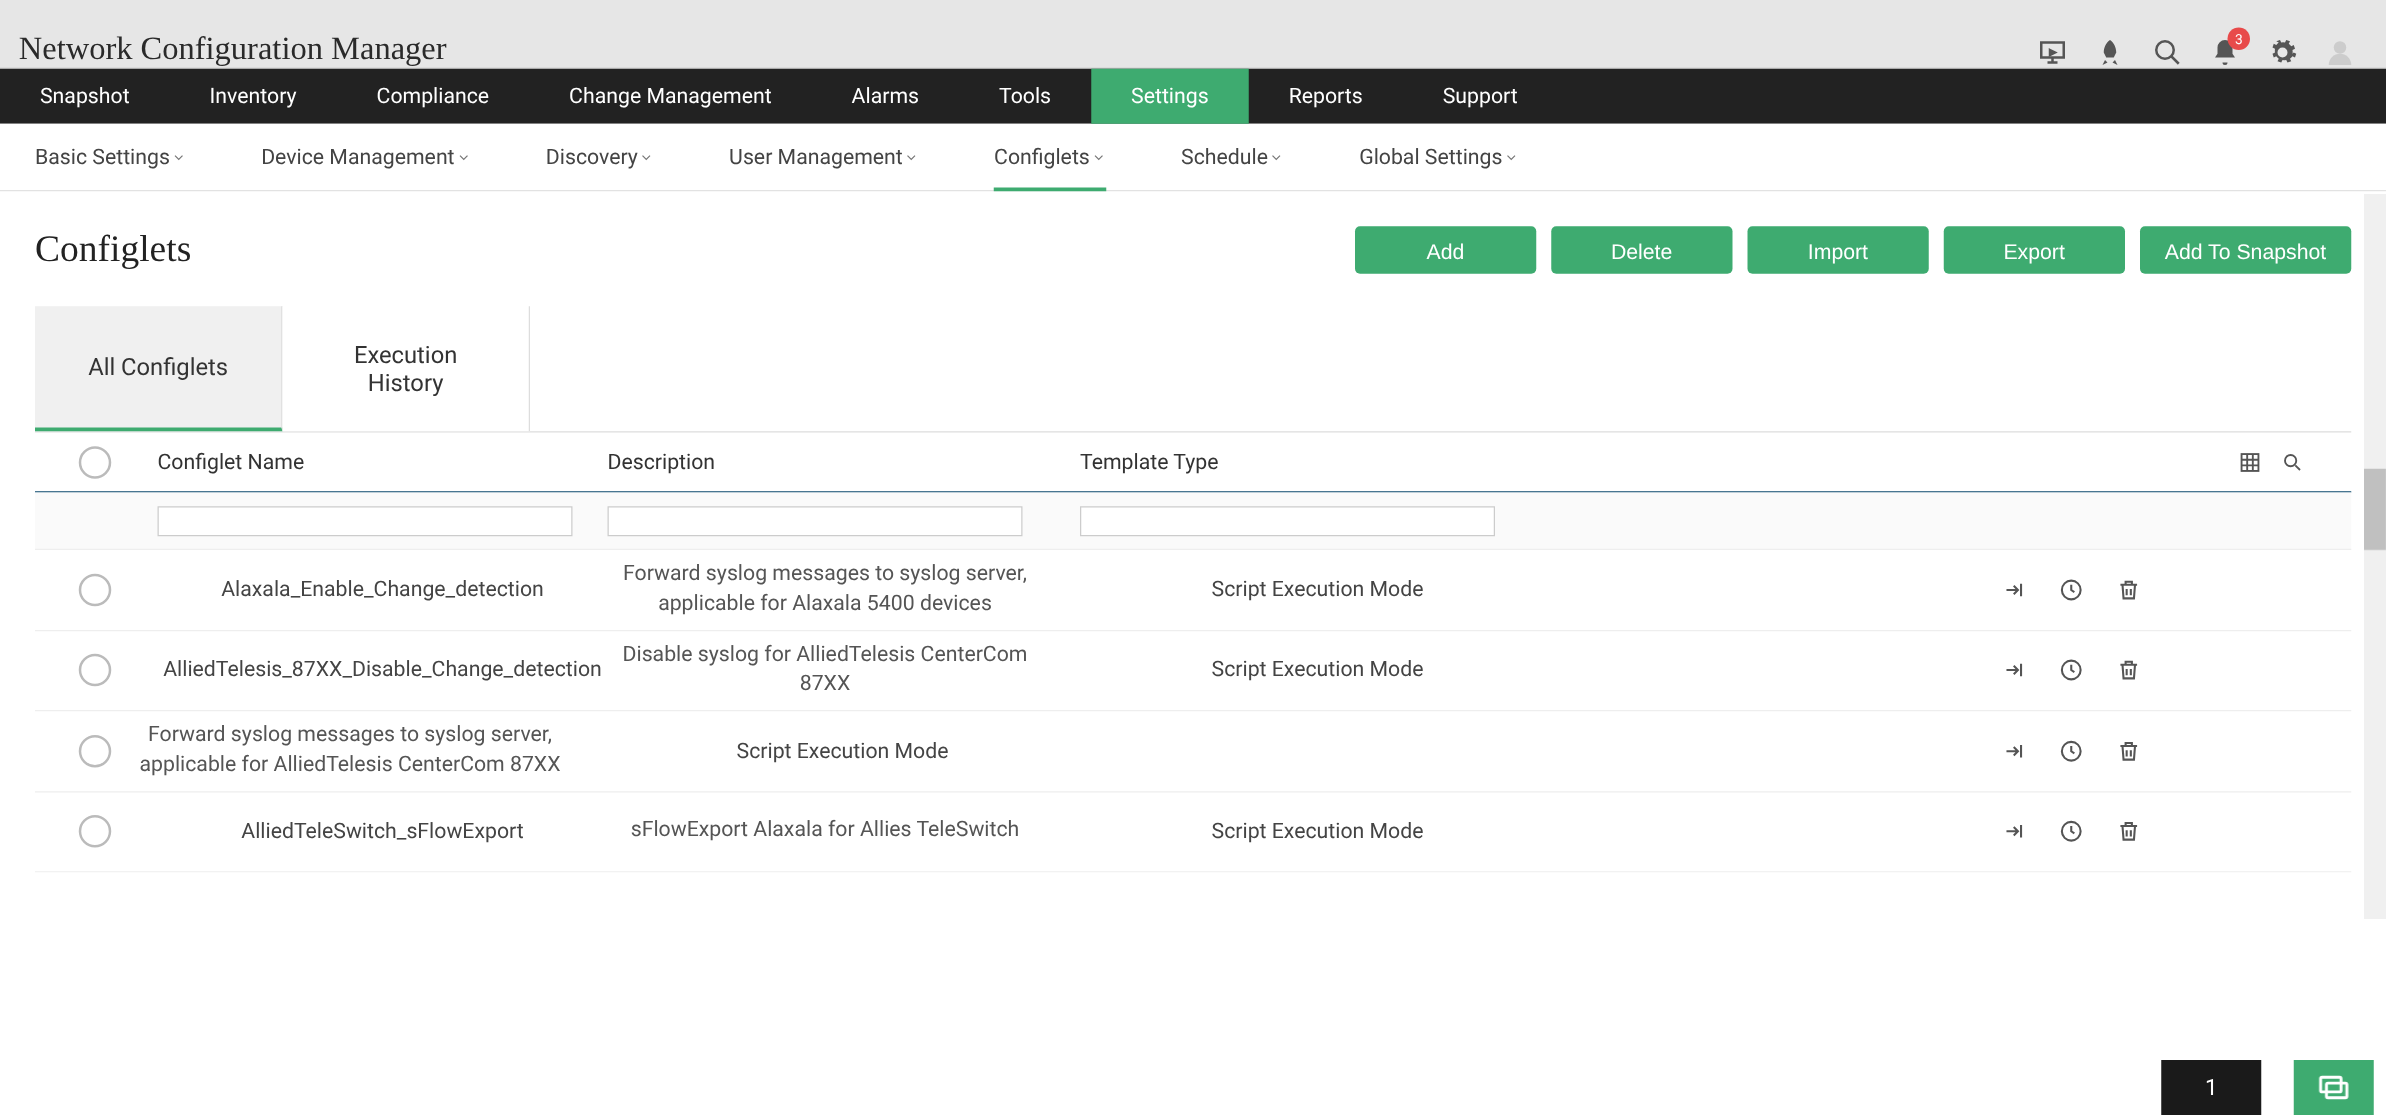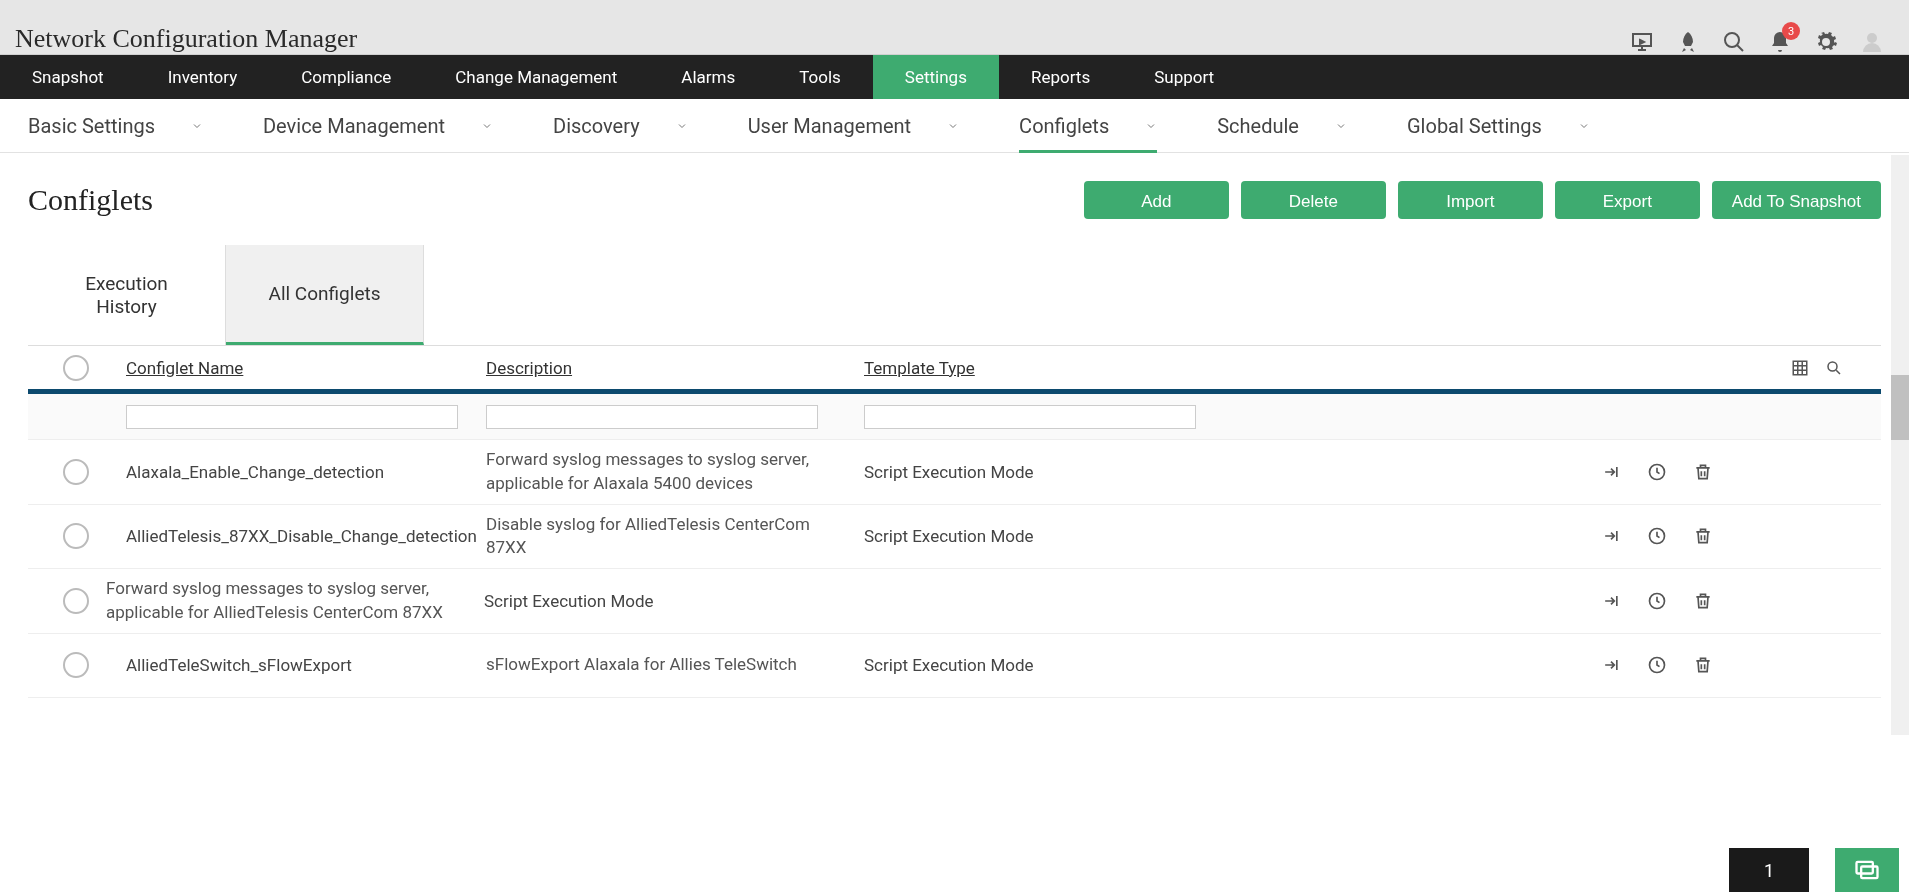--- a/index.html
+++ b/index.html
@@ -7,47 +7,47 @@
 .top-bar { background:#e6e6e6; height:55px; display:flex; align-items:flex-end; padding:0 15px; border-bottom:1px solid #d0d0d0; }
 .app-title { font-size:26px; font-weight:400; color:#2a2a2a; font-family:Georgia,serif; }
 .top-icons { margin-left:auto; display:flex; align-items:center; gap:22px; padding-right:10px; }
 .top-ic { color:#555; cursor:pointer; position:relative; }
 .top-ic svg { width:24px; height:24px; display:block; }
 .badge { position:absolute; top:-8px; right:-8px; background:#e84a4a; color:#fff; font-size:11px; border-radius:50%; width:18px; height:18px; display:flex; align-items:center; justify-content:center; }
 .main-nav { background:#222; height:44px; display:flex; }
 .main-nav .nav-item { color:#fff; font-size:17px; padding:0 32px; display:flex; align-items:center; cursor:pointer; }
 .main-nav .nav-item.active { background:#3eab70; }
 .sub-nav { background:#fff; height:54px; display:flex; align-items:center; border-bottom:1px solid #e2e2e2; padding:0 28px; gap:60px; }
-.sub-item { display:flex; align-items:center; gap:36px; color:#444; font-size:20px; cursor:pointer; height:100%; position:relative; }
+.sub-item { display:flex; align-items:center; gap:1px; color:#444; font-size:17px; cursor:pointer; height:100%; position:relative; }
 .sub-item.active::after { content:""; position:absolute; bottom:-1px; left:0; right:0; height:3px; background:#3eab70; }
 .chev { width:12px; height:12px; }
 .page-wrap { padding:28px 28px 0; }
 .page-head { display:flex; align-items:center; margin-bottom:26px; }
 .page-title { font-size:30px; font-family:Georgia,serif; color:#222; }
 .btns { margin-left:auto; display:flex; gap:12px; }
 .btn { background:#3eab70; color:#fff; border:none; border-radius:4px; font-size:17px; padding:11px 20px; height:38px; min-width:145px; cursor:pointer; }
 .btn.wide { min-width:165px;text-align:right; }
 .panel { background:#fff; }
 .tabs { display:flex; border-bottom:1px solid #ddd; }
 .tab { width:198px; height:100px; display:flex; align-items:center; justify-content:center; text-align:center; font-size:19px; color:#333; cursor:pointer; background:#f0f0f0; border-right:1px solid #ddd; }
 .tab.active { border-bottom:3px solid #3eab70; }
 .tab:not(.active) { background:#fff; }
-.thead { display:flex; align-items:center; height:48px; border-bottom:5px solid #0c4a6e; padding:0 18px; color:#333; font-size:17px;text-decoration:underline; }
+.thead { display:flex; align-items:center; height:48px; border-bottom:1px solid #0c4a6e; padding:0 18px; color:#333; font-size:17px; }
 .col-chk { width:60px; display:flex; justify-content:center; }
 .chkcircle { width:26px; height:26px; border:2px solid #bbb; border-radius:50%; cursor:pointer; }
 .col-name { width:380px; padding-left:20px; }
 .col-desc { width:378px; }
 .col-type { width:380px; }
 .col-act { flex:1; display:flex; justify-content:flex-end; align-items:center; gap:16px; padding-right:20px; }
 .hic { color:#555; cursor:pointer; }
 .hic svg { width:18px; height:18px; display:block; }
 .filter-row { display:flex; align-items:center; height:46px; border-bottom:1px solid #eee; padding:0 18px; background:#fafafa; }
 .filter-row input { height:24px; border:1px solid #ccc; font-size:14px; padding:0 4px; }
 .filter-row .col-name input,.filter-row .col-desc input,.filter-row .col-type input { width:332px; }
-.row { display:flex; align-items:center; min-height:64px; border-bottom:1px solid #eee; padding:8px 18px; font-size:17px; color:#444; }
+.row { display:flex; align-items:center; min-height:64px; border-bottom:1px solid #eee; padding:8px 18px; font-size:17px; color:#444;text-align:center; }
 .row .col-desc { color:#555; line-height:1.4; padding-right:30px; }
 .row-actions { flex:1; display:flex; justify-content:flex-end; align-items:center; gap:26px; padding-right:150px; }
 .ricon { color:#555; cursor:pointer; }
 .ricon svg { width:20px; height:20px; display:block; }
 .sbar { position:fixed; right:0; top:155px; width:18px; height:580px; background:#f0f0f0; }
 .sbar-thumb { position:absolute; top:220px; width:18px; height:65px; background:#c0c0c0; border-radius:0; }
 .float-box { position:fixed; bottom:0; right:100px; width:80px; height:44px; background:#1a1a1a; color:#fff; display:flex; flex-direction:column; align-items:center; justify-content:center; font-size:18px; }
 .float-green { position:fixed; bottom:0; right:10px; width:64px; height:44px; background:#3eab70; display:flex; align-items:center; justify-content:center; }
 .float-green svg { width:28px; height:28px; color:#fff; }
 </style>
@@ -159,25 +159,25 @@
       <button class="btn">Add</button>
       <button class="btn">Delete</button>
       <button class="btn">Import</button>
       <button class="btn">Export</button>
       <button class="btn wide">Add To Snapshot</button>
     </div>
   </div>
 
   <div class="panel">
     <div class="tabs">
+      <div class="tab active">
+          <span>All Configlets</span>
+        </div>
       <div class="tab" style="white-space:pre-line;"><span>Execution
 History</span></div>
-      <div class="tab active">
-          <span>All Configlets</span>
-        </div>
     </div>
 
     <div class="thead">
       <div class="col-chk">
           <div class="chkcircle"></div>
         </div>
       <div class="col-name">Configlet Name</div>
       <div class="col-desc">Description</div>
       <div class="col-type">Template Type</div>
       <div class="col-act">

